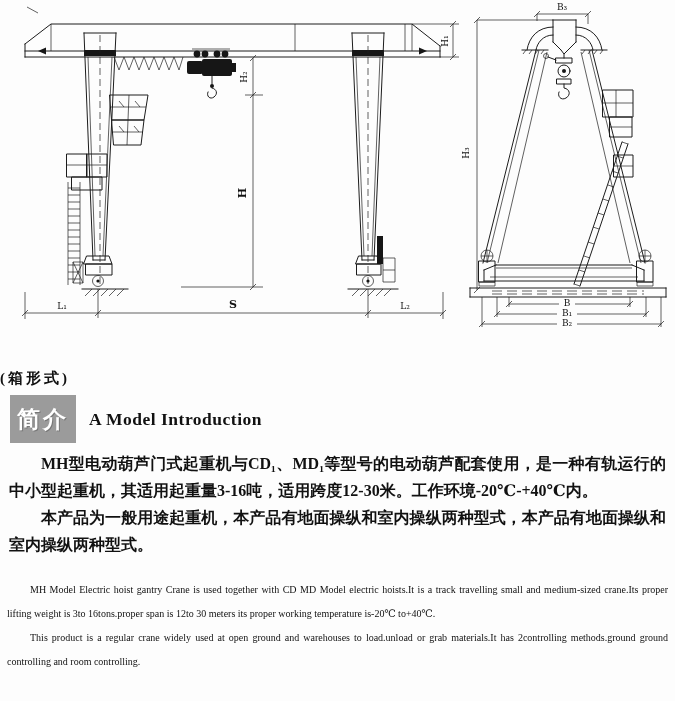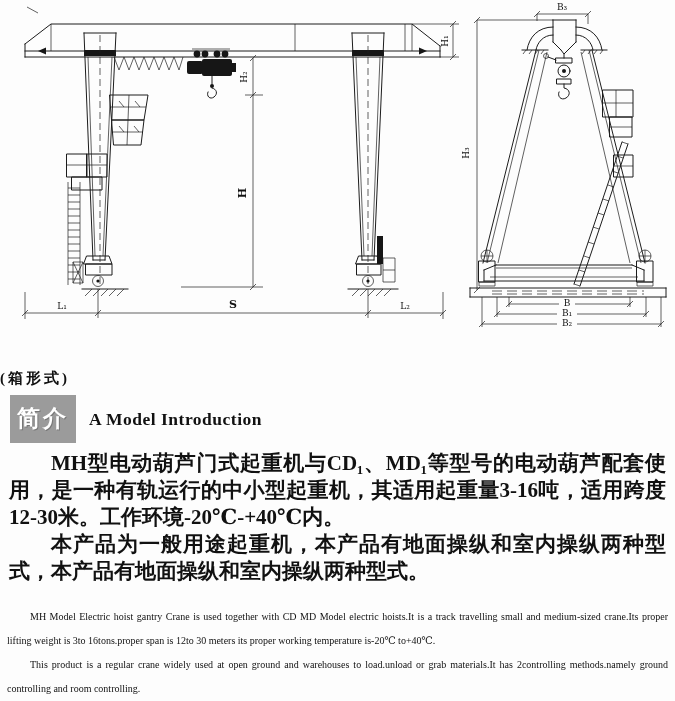--- a/index.html
+++ b/index.html
@@ -14,24 +14,24 @@
   svg .dim{font-family:"DejaVu Serif","DejaVu Sans",serif;font-size:9px;fill:#111;
            text-anchor:middle}
   svg .dim-lg{font-family:"DejaVu Serif","DejaVu Sans",serif;font-size:11px;fill:#111;
            text-anchor:middle;font-weight:bold}
   svg .mask{fill:#fdfdfd;stroke:none}
   .caption{margin-top:24px;font-weight:bold;font-size:15px;
            letter-spacing:3px}
   .intro-row{display:flex;align-items:center;gap:13px;margin:14px 0 0 10px;height:34px}
   .badge{background:#9b9b9b;color:#fff;font-weight:bold;font-size:23px;
          line-height:32px;padding:8px 7px;letter-spacing:3px;
-         font-family:Liberation Serif, serif;
+         font-family:Liberation Sans, sans-serif;
          text-shadow:1px 1px 0 #777}
   .heading-en{font-weight:bold;font-size:17.5px;letter-spacing:.5px}
-  .zh{margin:14px 9px 0 9px;font-size:21px;font-weight:bold;line-height:27px;
+  .zh{margin:14px 9px 0 9px;font-size:16px;font-weight:bold;line-height:27px;
       text-align:justify}
   .zh p{margin:0;text-indent:2em}
   .en{margin:20px 7px 0 7px;font-size:10px;line-height:24px;text-align:justify}
   .en p{margin:0;text-indent:2.3em}
 </style>
 </head>
 <body>
 
 <div class="page">
 
@@ -204,16 +204,16 @@
     <span class="heading-en">A Model Introduction</span>
   </div>
 
   <div class="zh">
     <p>MH型电动葫芦门式起重机与CD₁、MD₁等型号的电动葫芦配套使用，是一种有轨运行的中小型起重机，其适用起重量3-16吨，适用跨度12-30米。工作环境-20℃-+40℃内。</p>
     <p>本产品为一般用途起重机，本产品有地面操纵和室内操纵两种型式，本产品有地面操纵和室内操纵两种型式。</p>
   </div>
 
   <div class="en">
     <p>MH Model Electric hoist gantry Crane is used together with CD MD Model electric hoists.It is a track travelling small and medium-sized crane.Its proper lifting weight is 3to 16tons.proper span is 12to 30 meters its proper working temperature is-20℃ to+40℃.</p>
-    <p>This product is a regular crane widely used at open ground and warehouses to load.unload or grab materials.It has 2controlling methods.namely ground controlling and room controlling.</p>
+    <p>This product is a regular crane widely used at open ground and warehouses to load.unload or grab materials.It has 2controlling methods.ground ground controlling and room controlling.</p>
   </div>
 
 </div>
 
 </body></html>

